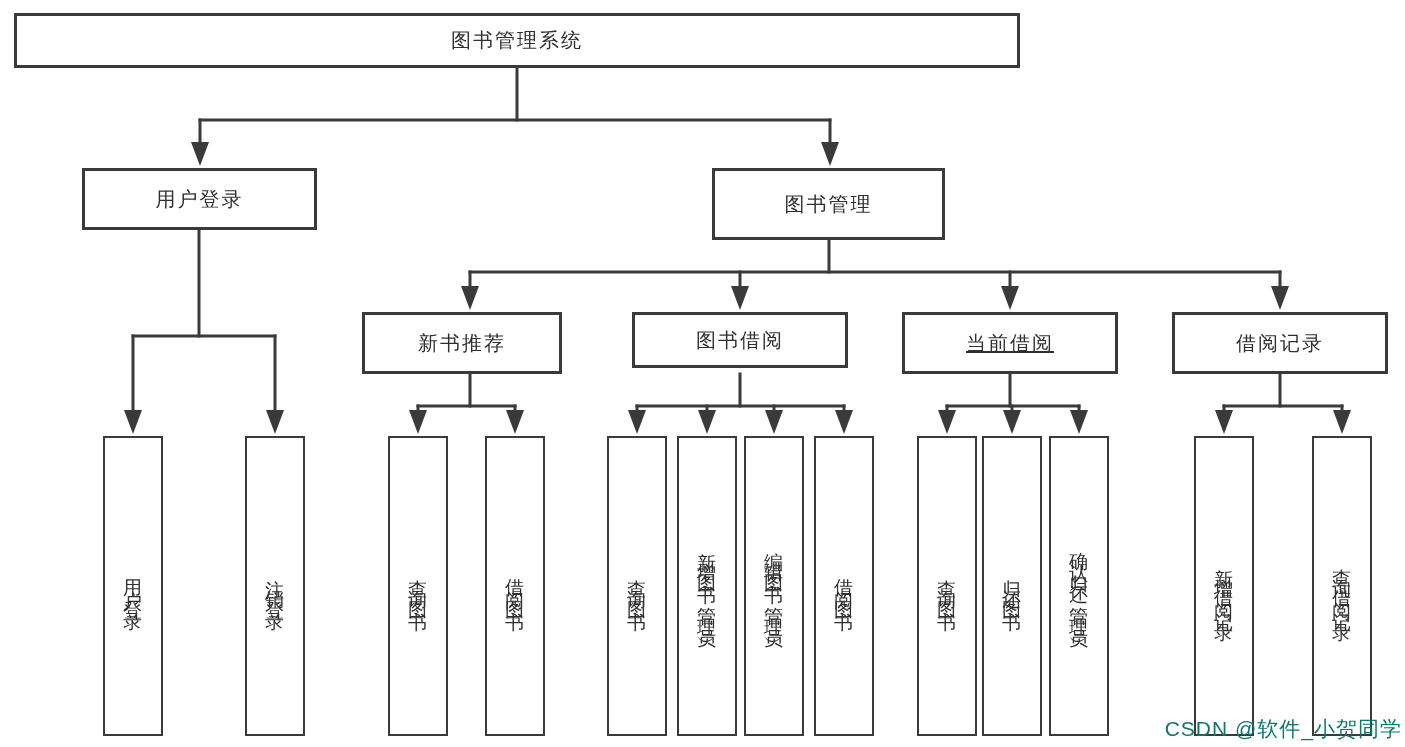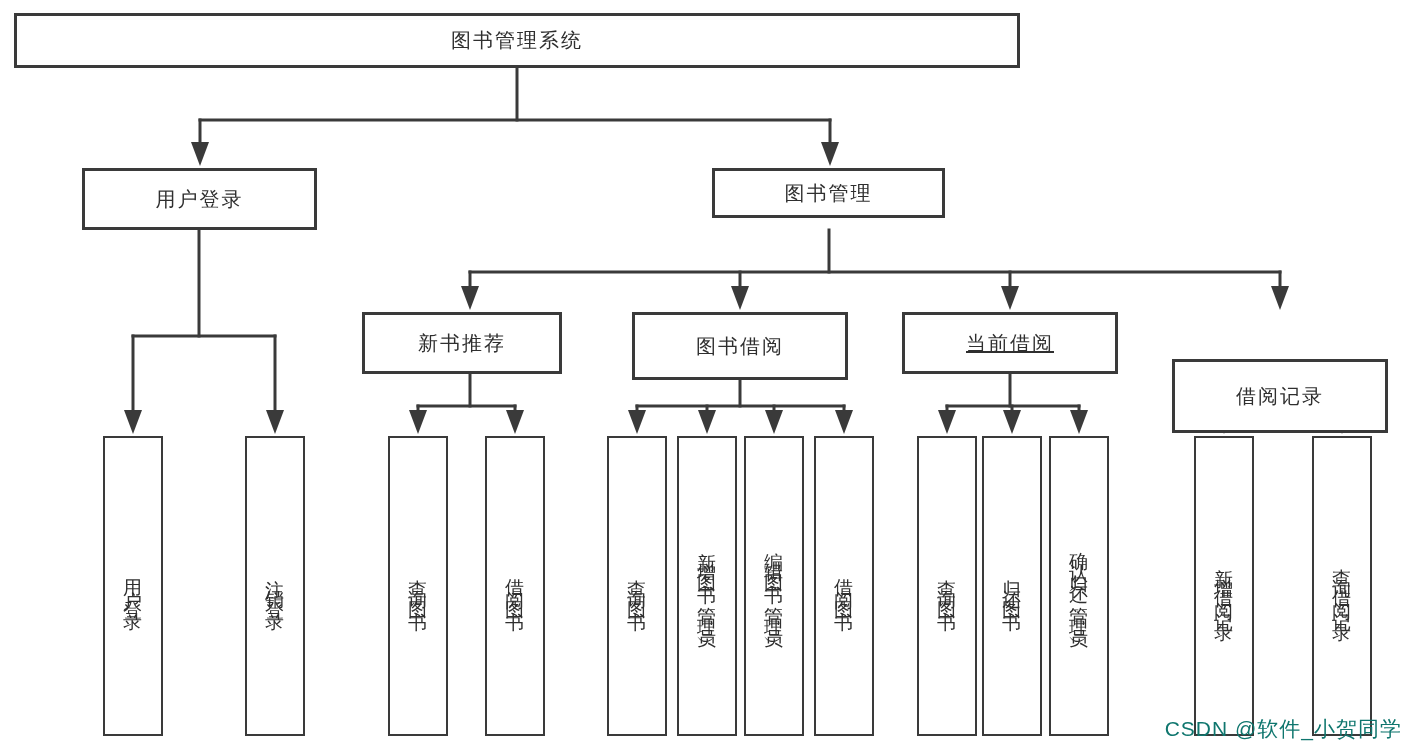--- a/index.html
+++ b/index.html
@@ -118,26 +118,26 @@
       <line x1="1224" y1="406" x2="1224" y2="416"></line>
       <line x1="1342" y1="406" x2="1342" y2="416"></line>
       <polygon points="1215,410 1233,410 1224,434" stroke="none"></polygon>
       <polygon points="1333,410 1351,410 1342,434" stroke="none"></polygon>
     </g>
   </svg>
 
   <div class="node" style="left:14px; top:13px; width:1006px; height:55px;">图书管理系统</div>
 
   <div class="node" style="left:82px; top:168px; width:235px; height:62px;">用户登录</div>
-  <div class="node" style="left:712px; top:168px; width:233px; height:50px;">图书管理</div>
+  <div class="node" style="left:712px; top:168px; width:233px; height:72px;">图书管理</div>
 
   <div class="node" style="left:362px; top:312px; width:200px; height:62px;">新书推荐</div>
-  <div class="node" style="left:632px; top:312px; width:216px; height:68px;">图书借阅</div>
+  <div class="node" style="left:632px; top:312px; width:216px; height:56px;">图书借阅</div>
   <div class="node" style="left:902px; top:312px; width:216px; height:62px;text-decoration:underline;">当前借阅</div>
-  <div class="node" style="left:1172px; top:312px; width:216px; height:74px;margin-top:47px;">借阅记录</div>
+  <div class="node" style="left:1172px; top:312px; width:216px; height:62px;">借阅记录</div>
 
   <div class="node leaf" style="left:103px; top:436px; width:60px; height:300px;">用户登录</div>
   <div class="node leaf" style="left:245px; top:436px; width:60px; height:300px;">注销登录</div>
 
   <div class="node leaf" style="left:388px; top:436px; width:60px; height:300px;">查询图书</div>
   <div class="node leaf" style="left:485px; top:436px; width:60px; height:300px;">借阅图书</div>
 
   <div class="node leaf" style="left:607px; top:436px; width:60px; height:300px;">查询图书</div>
   <div class="node leaf" style="left:677px; top:436px; width:60px; height:300px;">新增图书（管理员）</div>
   <div class="node leaf" style="left:744px; top:436px; width:60px; height:300px;">编辑图书（管理员）</div>

